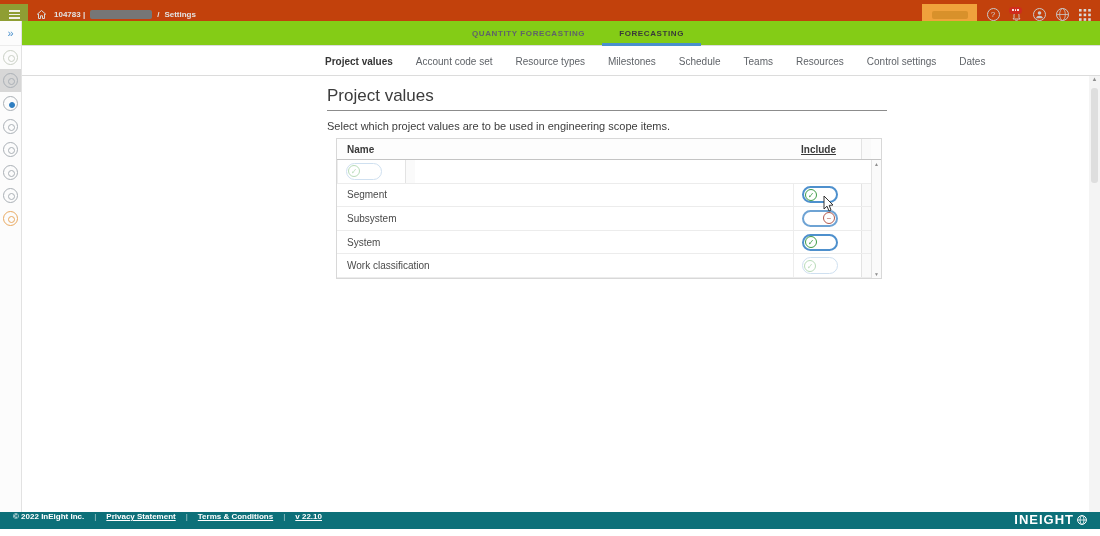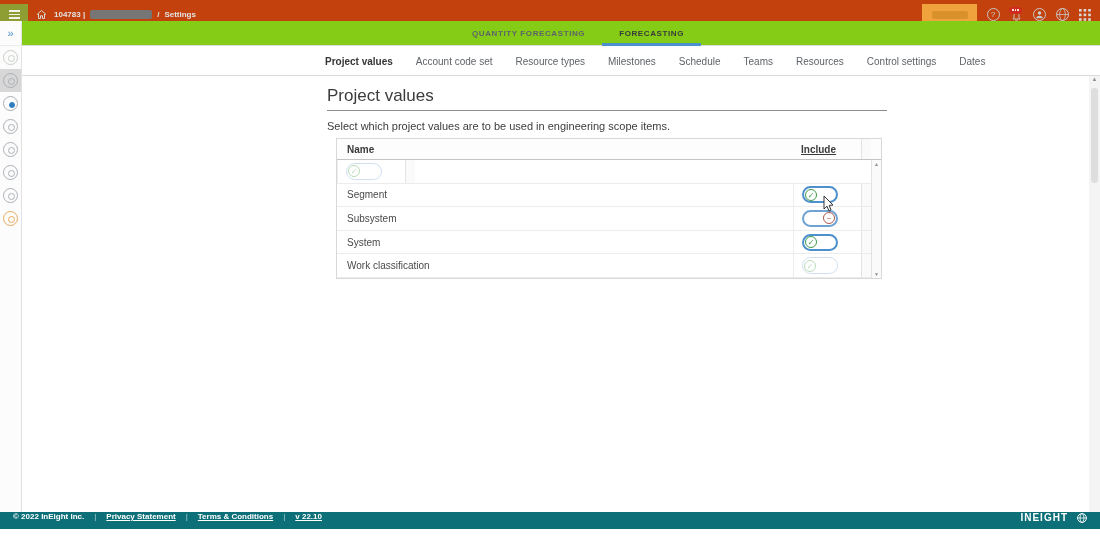--- a/index.html
+++ b/index.html
@@ -98,22 +98,22 @@
   .page-scrollbar .up { position:absolute; top:0; left:0; right:0; text-align:center; font-size:6px; color:#8e8e8e; }
   .page-scrollbar .down { position:absolute; bottom:0; left:0; right:0; text-align:center; font-size:6px; color:#8e8e8e; }
   .page-scrollbar .thumb { position:absolute; top:12px; left:2px; width:7px; height:95px; background:#dedede; border-radius:3px; }
 
   
   .footer { position:absolute; left:0; top:512px; width:1100px; height:17px; background:#0d7079;
     display:flex; align-items:flex-start; padding:0 13px; gap:10px; color:#fff; font-size:8px; }
   .footer .sep { opacity:.65; }
   .footer a { color:#fff; text-decoration:underline; cursor:pointer; font-weight:bold; }
   .footer .copy { font-weight:bold; }
-  .brand { margin-left:auto; display:flex; align-items:center; gap:9px; font-weight:bold;
-    font-size:10px; letter-spacing:1px; }
+  .brand { margin-left:auto; display:flex; align-items:center; gap:3px; font-weight:bold;
+    font-size:13px; letter-spacing:1px; }
 
   
   .cursor { position:absolute; left:823px; top:196px; width:11px; height:16px; pointer-events:none; }
 </style>
 </head>
 <body>
 
 <div class="page">
 
   <div class="topbar">

